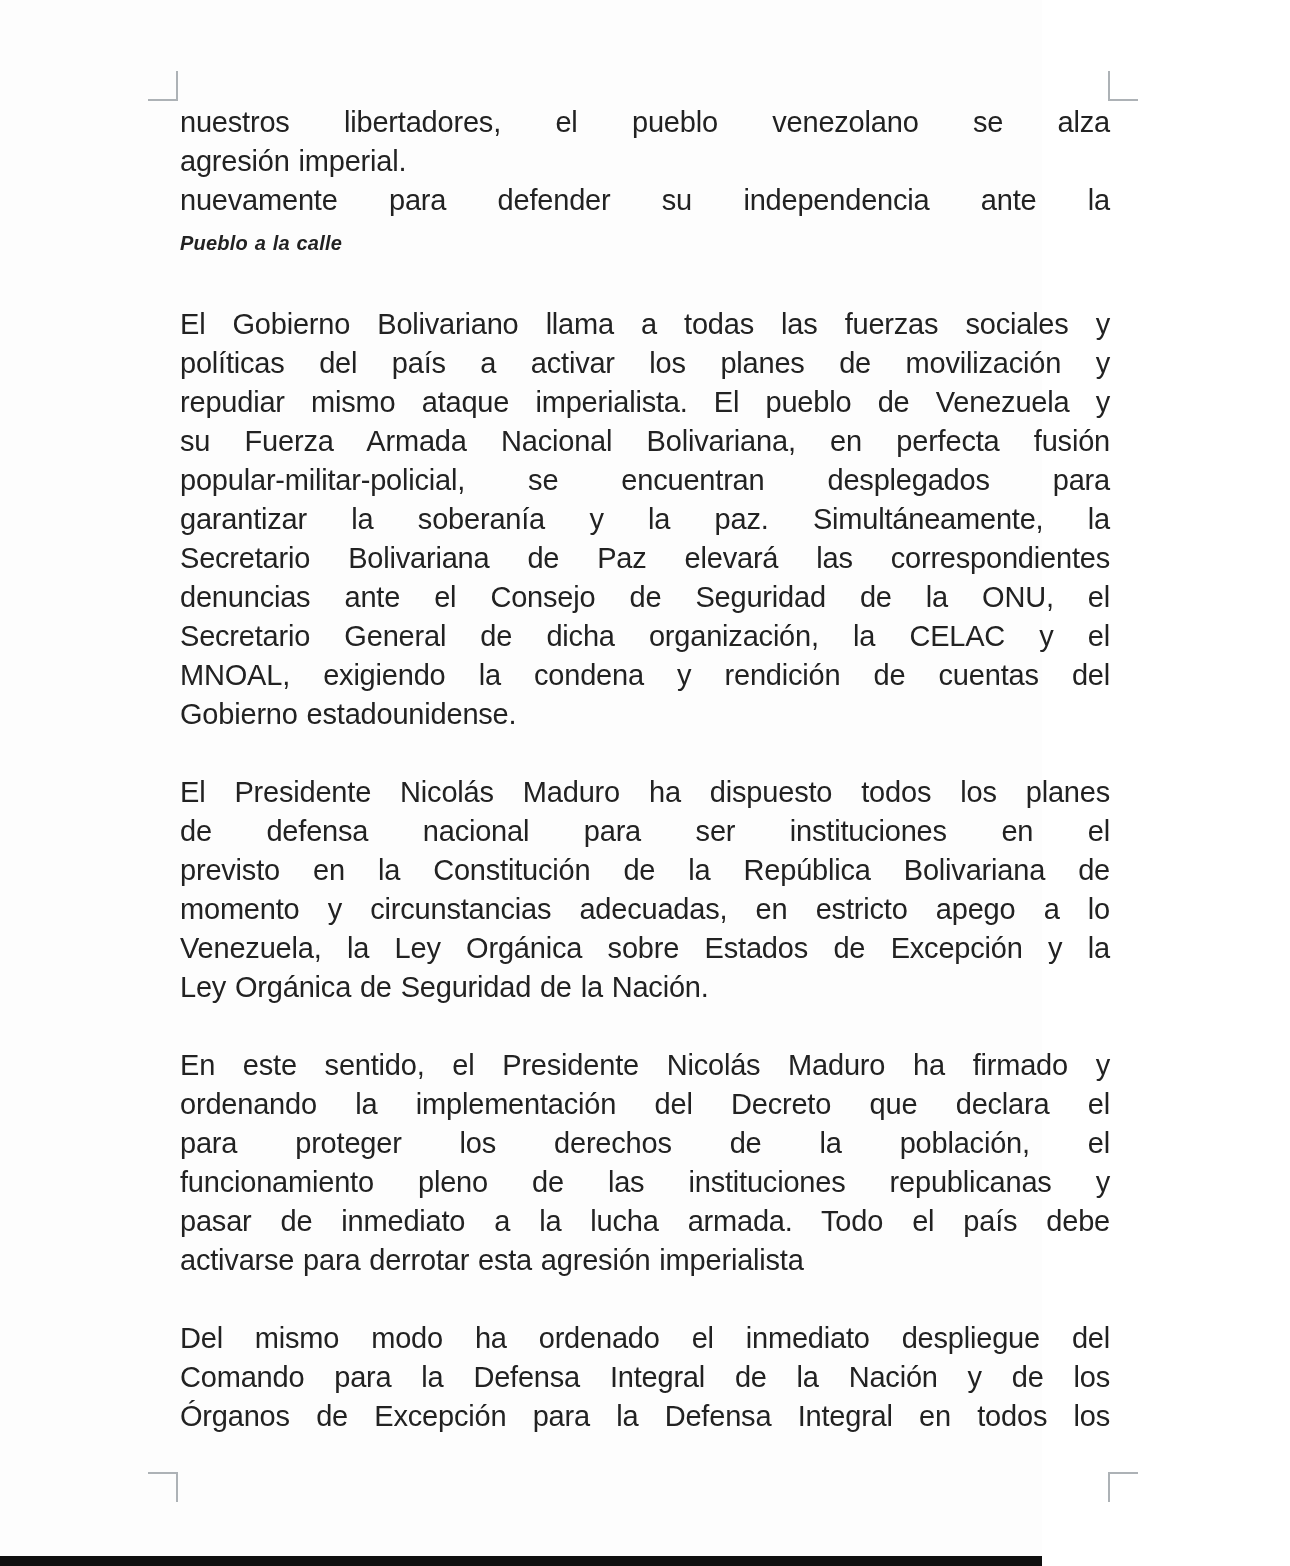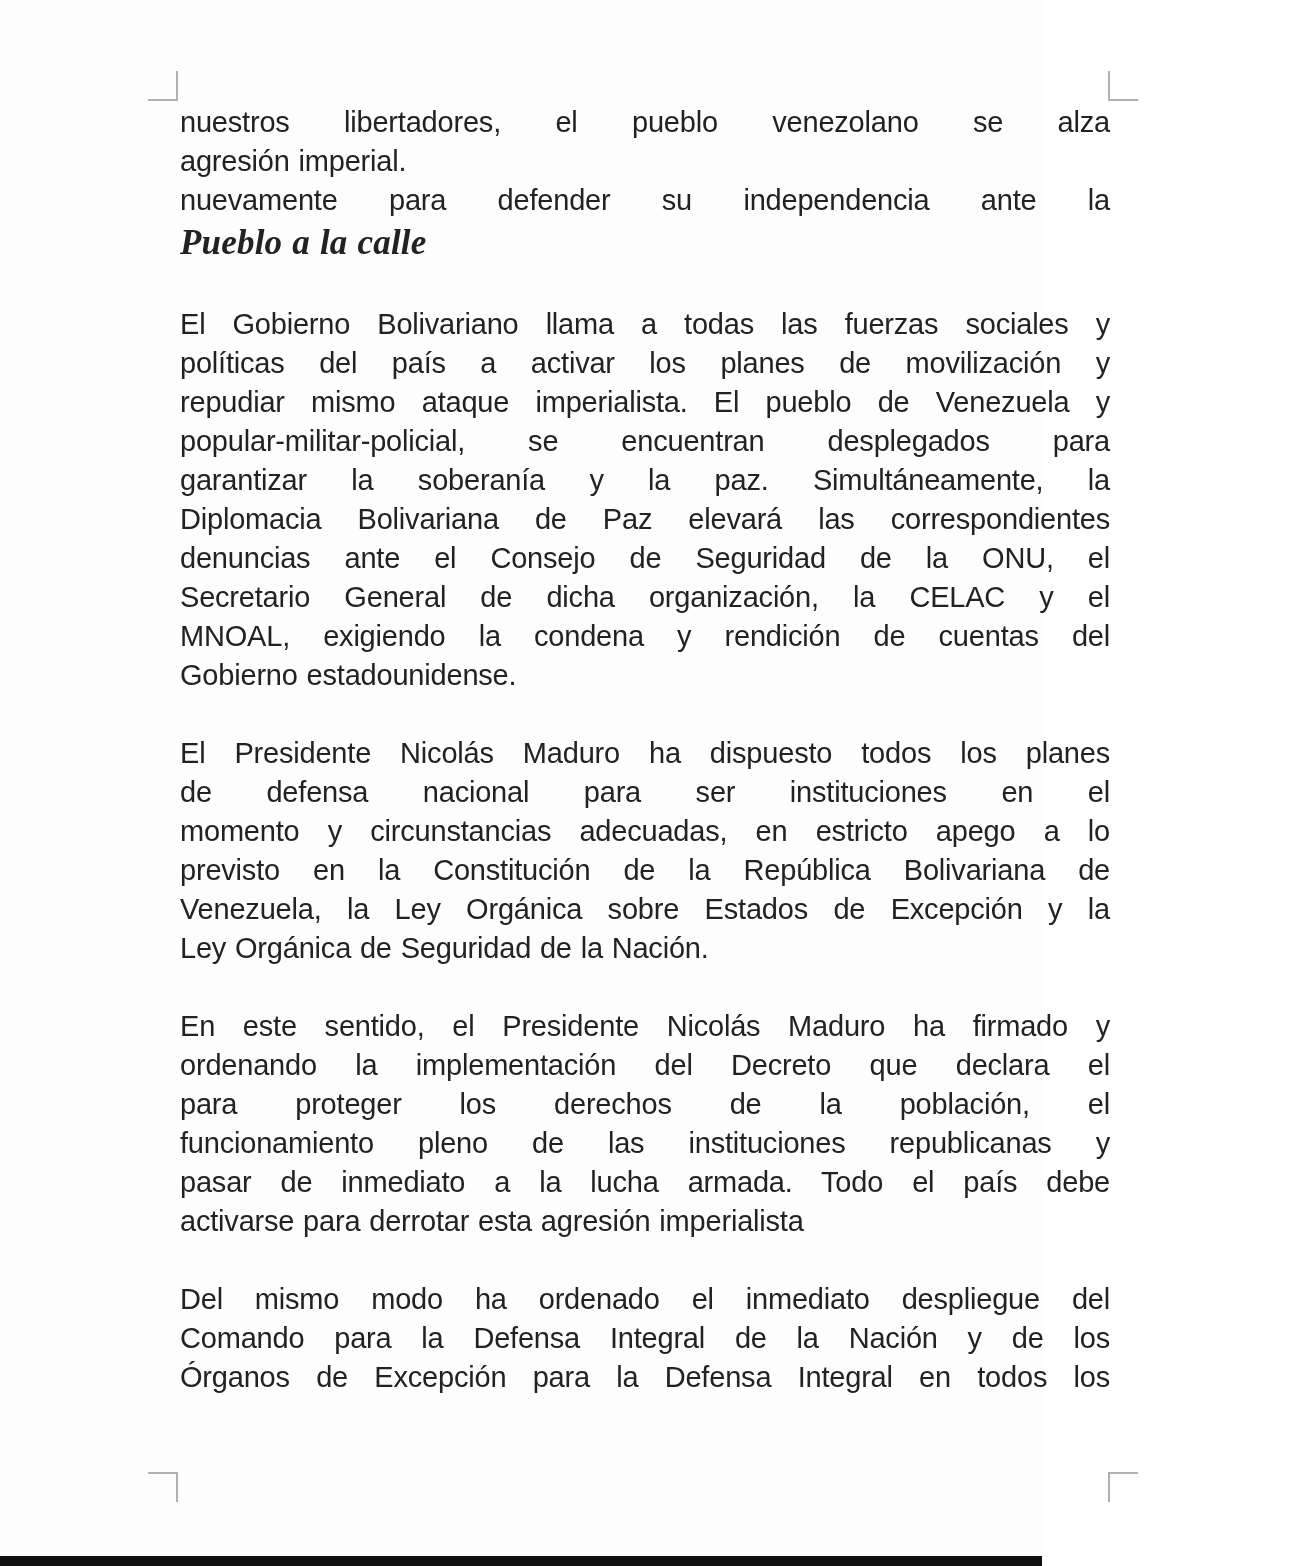--- a/index.html
+++ b/index.html
@@ -40,24 +40,23 @@
     text-align: justify;
     text-align-last: justify;
     white-space: normal;
   }
   .doc-block.paragraph .text-line.last {
     text-align-last: left;
   }
   .doc-block.heading {
     font-style: italic;
     font-weight: 700;
-    font-size: 35px;
+    font-size: 20px;
     line-height: 46px;
     letter-spacing: 0.2px;
-    font-family: Liberation Serif, serif;
   }
   
   .doc-block.heading { margin-top: -39px; }
   
   .crop-mark {
     position: absolute;
     width: 30px;
     height: 30px;
     pointer-events: none;
   }
@@ -89,33 +88,34 @@
       <div class="doc-block paragraph">
         <div class="text-line">nuestros libertadores, el pueblo venezolano se alza</div>
         <div class="text-line last">agresión imperial.</div>
         <div class="text-line">nuevamente para defender su independencia ante la</div>
       </div>
       <div class="doc-block heading">Pueblo a la calle</div>
       <div class="doc-block paragraph">
         <div class="text-line">El Gobierno Bolivariano llama a todas las fuerzas sociales y</div>
         <div class="text-line">políticas del país a activar los planes de movilización y</div>
         <div class="text-line">repudiar mismo ataque imperialista. El pueblo de Venezuela y</div>
+        <div class="text-line">su Fuerza Armada Nacional Bolivariana, en perfecta fusión</div>
         <div class="text-line">popular-militar-policial, se encuentran desplegados para</div>
         <div class="text-line">garantizar la soberanía y la paz. Simultáneamente, la</div>
-        <div class="text-line">Diplomacia Bolivariana de Paz elevará las correspondientes</div>
+        <div class="text-line">Secretario Bolivariana de Paz elevará las correspondientes</div>
         <div class="text-line">denuncias ante el Consejo de Seguridad de la ONU, el</div>
         <div class="text-line">Secretario General de dicha organización, la CELAC y el</div>
         <div class="text-line">MNOAL, exigiendo la condena y rendición de cuentas del</div>
         <div class="text-line last">Gobierno estadounidense.</div>
       </div>
       <div class="doc-block paragraph">
         <div class="text-line">El Presidente Nicolás Maduro ha dispuesto todos los planes</div>
         <div class="text-line">de defensa nacional para ser instituciones en el</div>
+        <div class="text-line">previsto en la Constitución de la República Bolivariana de</div>
         <div class="text-line">momento y circunstancias adecuadas, en estricto apego a lo</div>
-        <div class="text-line">previsto en la Constitución de la República Bolivariana de</div>
         <div class="text-line">Venezuela, la Ley Orgánica sobre Estados de Excepción y la</div>
         <div class="text-line last">Ley Orgánica de Seguridad de la Nación.</div>
       </div>
       <div class="doc-block paragraph">
         <div class="text-line">En este sentido, el Presidente Nicolás Maduro ha firmado y</div>
         <div class="text-line">ordenando la implementación del Decreto que declara el</div>
         <div class="text-line">para proteger los derechos de la población, el</div>
         <div class="text-line">funcionamiento pleno de las instituciones republicanas y</div>
         <div class="text-line">pasar de inmediato a la lucha armada. Todo el país debe</div>
         <div class="text-line last">activarse para derrotar esta agresión imperialista</div>

